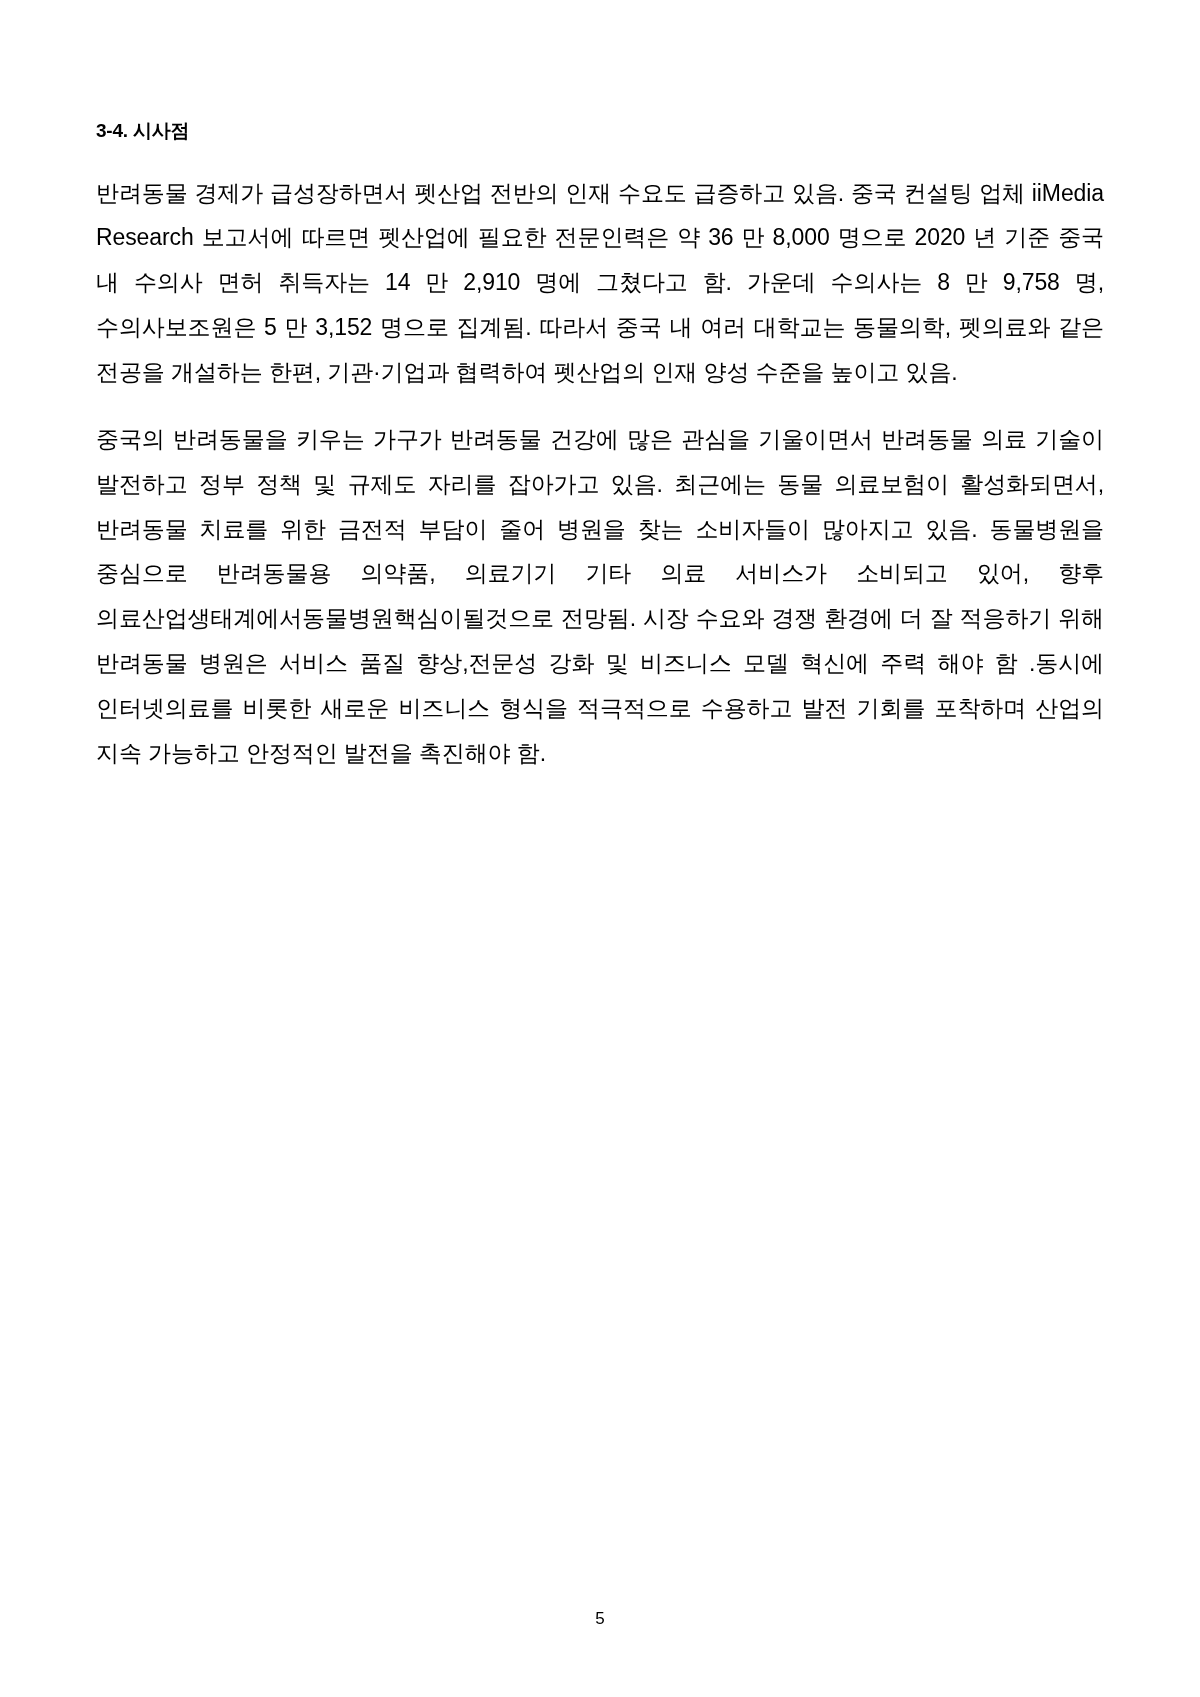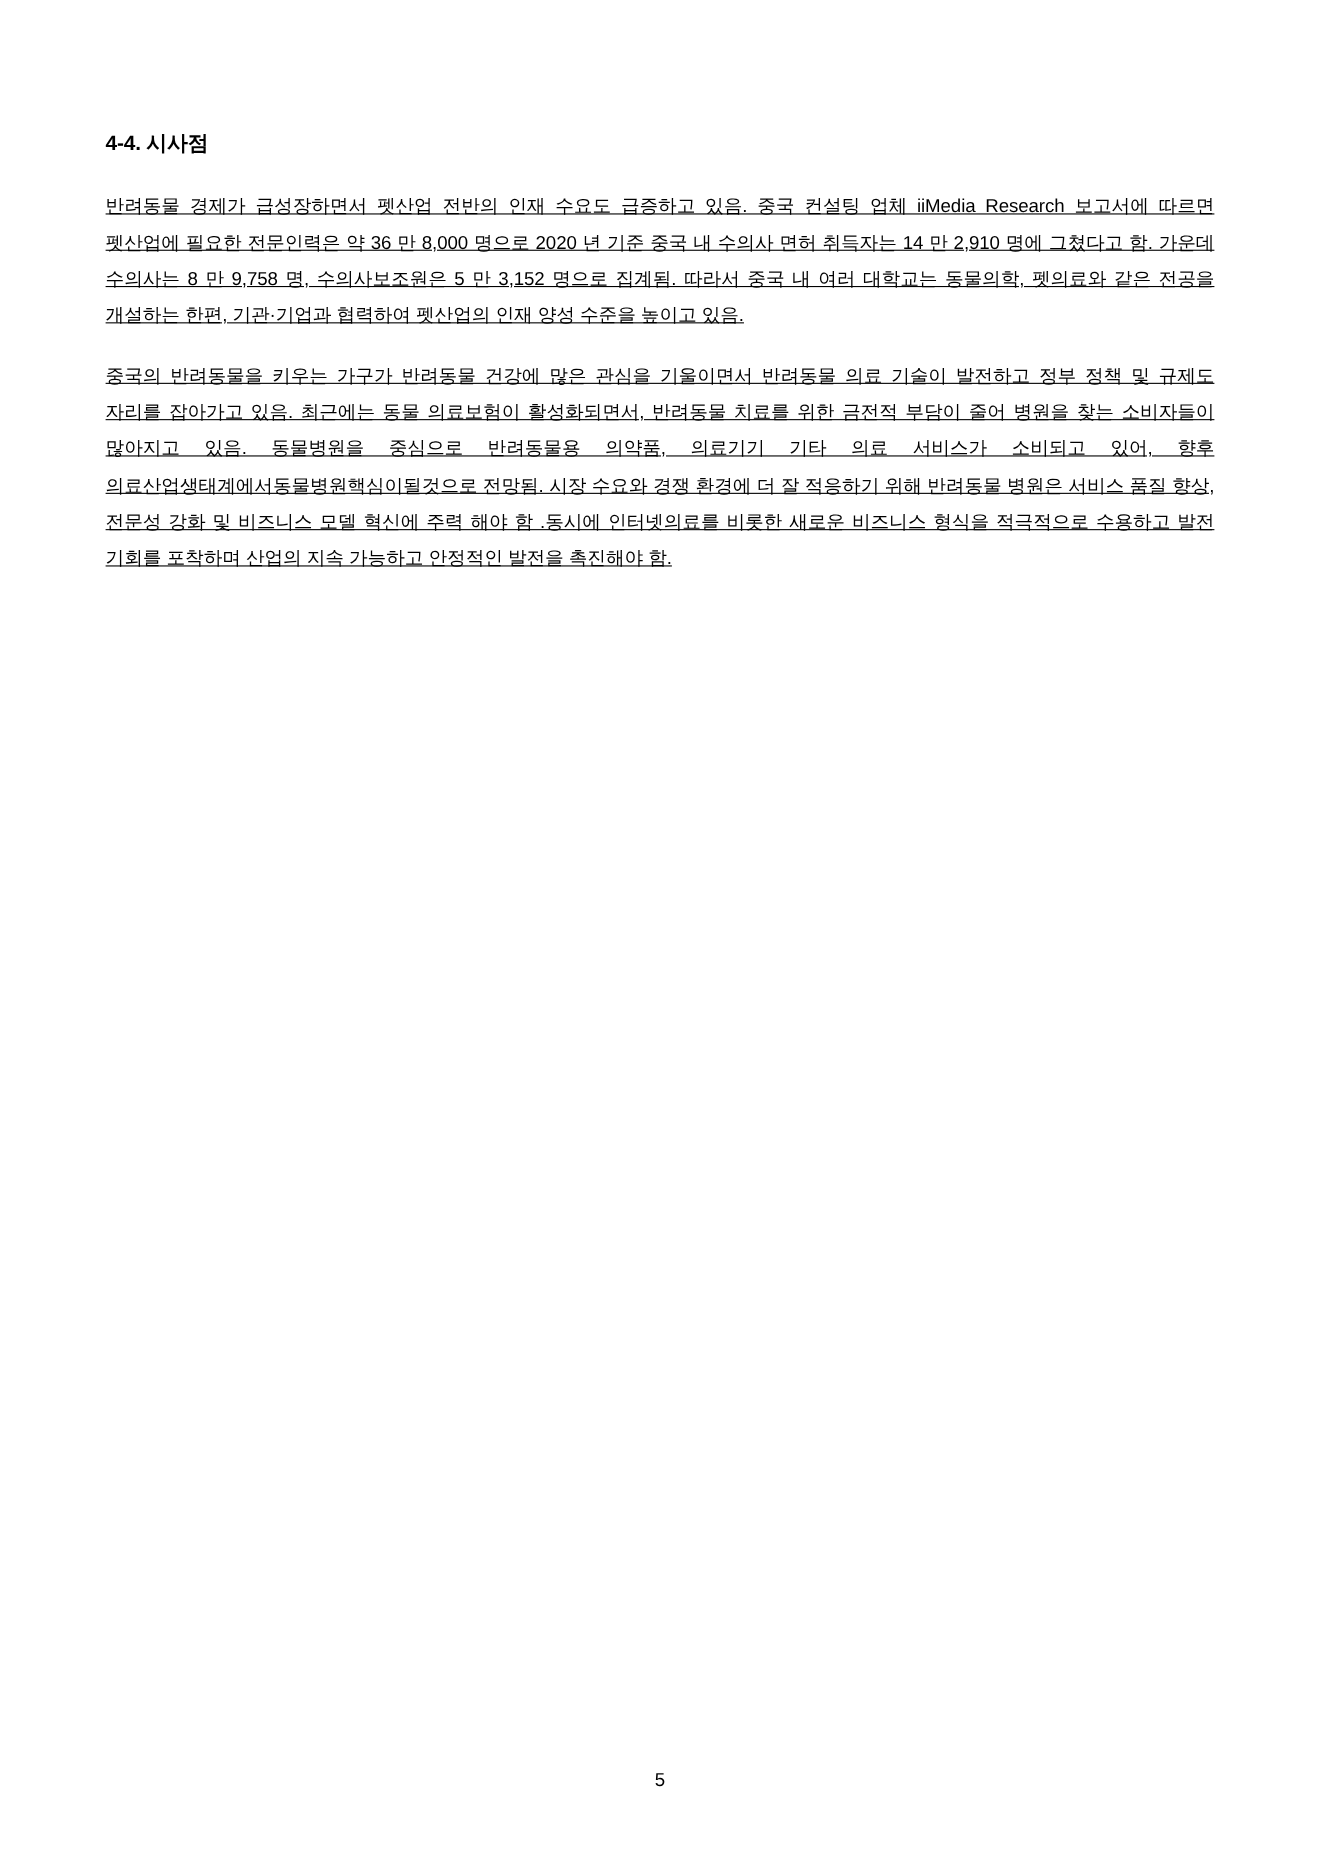--- a/index.html
+++ b/index.html
@@ -23,48 +23,47 @@
     padding: 118px 96px 0 96px;
   }
   .section-heading {
     font-size: 19px;
     font-weight: bold;
     letter-spacing: -0.2px;
     margin: 0 0 26px 0;
     line-height: 1.4;
   }
   .body-paragraph {
-    font-size: 17px;
+    font-size: 23px;
     line-height: 1.95;
     margin: 0 0 22px 0;
     text-align: justify;
     text-justify: inter-character;
     letter-spacing: -0.1px;
     word-break: keep-all;
-    text-decoration: underline;
   }
   .body-paragraph.last {
     margin-bottom: 0;
   }
   .page-number {
     position: absolute;
     left: 0;
     right: 0;
     bottom: 68px;
     text-align: center;
     font-size: 17px;
     color: #000000;
   }
 </style>
 </head>
 <body>
 
 <div class="page">
 
-  <h2 class="section-heading">4-4. 시사점</h2>
+  <h2 class="section-heading">3-4. 시사점</h2>
 
   <p class="body-paragraph">반려동물 경제가 급성장하면서 펫산업 전반의 인재 수요도 급증하고 있음. 중국 컨설팅 업체 iiMedia Research 보고서에 따르면 펫산업에 필요한 전문인력은 약 36 만 8,000 명으로 2020 년 기준 중국 내 수의사 면허 취득자는 14 만 2,910 명에 그쳤다고 함. 가운데 수의사는 8 만 9,758 명, 수의사보조원은 5 만 3,152 명으로 집계됨. 따라서 중국 내 여러 대학교는 동물의학, 펫의료와 같은 전공을 개설하는 한편, 기관·기업과 협력하여 펫산업의 인재 양성 수준을 높이고 있음.</p>
 
   <p class="body-paragraph last">중국의 반려동물을 키우는 가구가 반려동물 건강에 많은 관심을 기울이면서 반려동물 의료 기술이 발전하고 정부 정책 및 규제도 자리를 잡아가고 있음. 최근에는 동물 의료보험이 활성화되면서, 반려동물 치료를 위한 금전적 부담이 줄어 병원을 찾는 소비자들이 많아지고 있음. 동물병원을 중심으로 반려동물용 의약품, 의료기기 기타 의료 서비스가 소비되고 있어, 향후 의료산업생태계에서동물병원핵심이될것으로 전망됨. 시장 수요와 경쟁 환경에 더 잘 적응하기 위해 반려동물 병원은 서비스 품질 향상,전문성 강화 및 비즈니스 모델 혁신에 주력 해야 함 .동시에 인터넷의료를 비롯한 새로운 비즈니스 형식을 적극적으로 수용하고 발전 기회를 포착하며 산업의 지속 가능하고 안정적인 발전을 촉진해야 함.</p>
 
   <div class="page-number">5</div>
 
 </div>
 
 </body></html>

